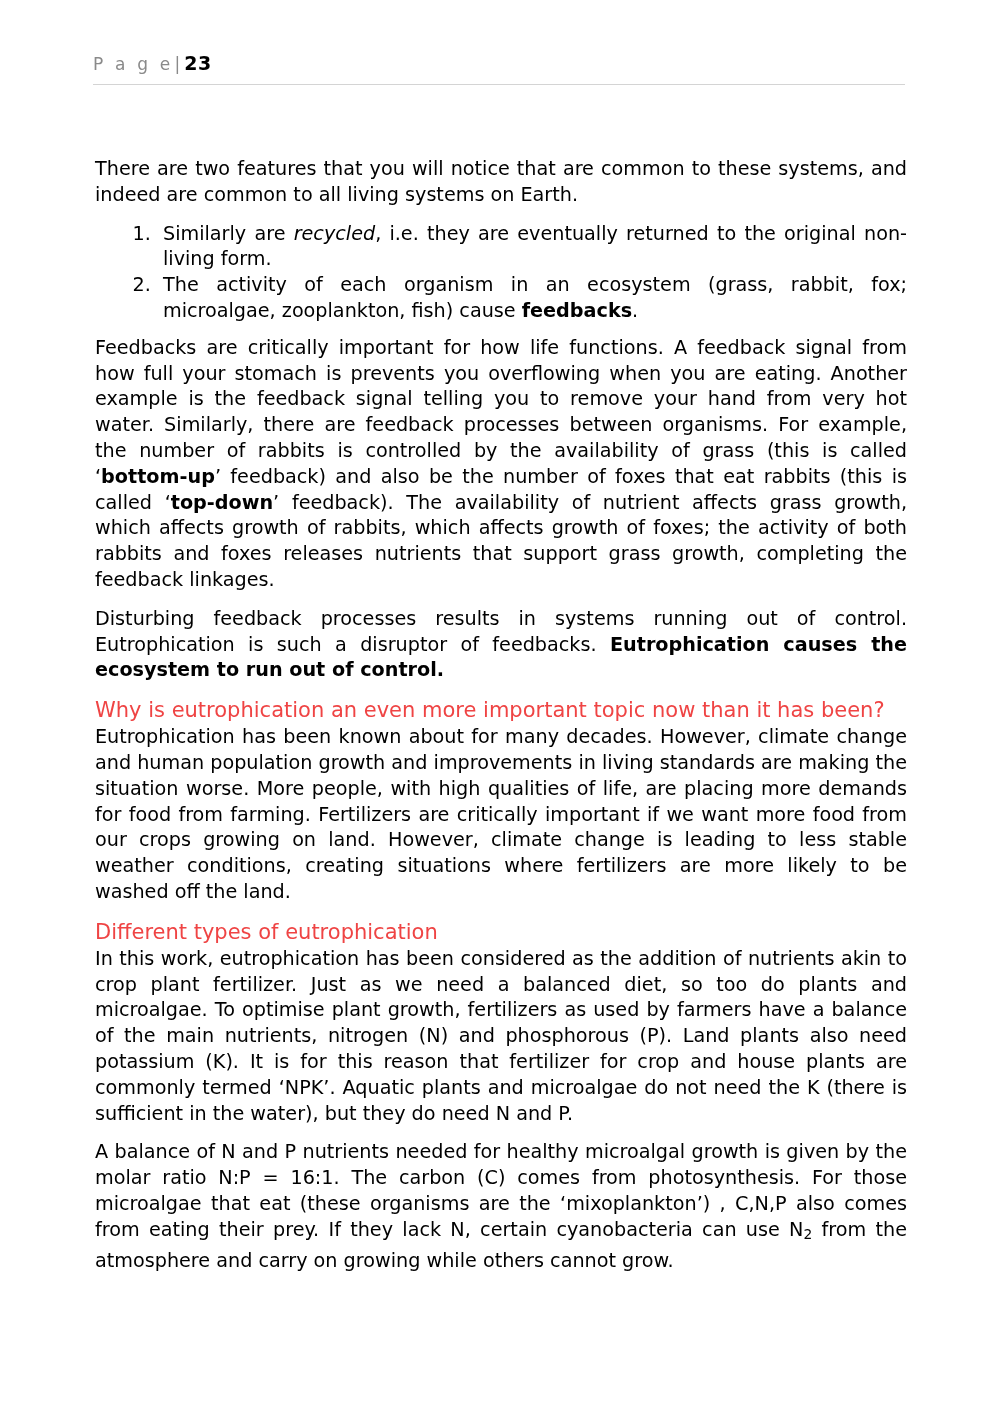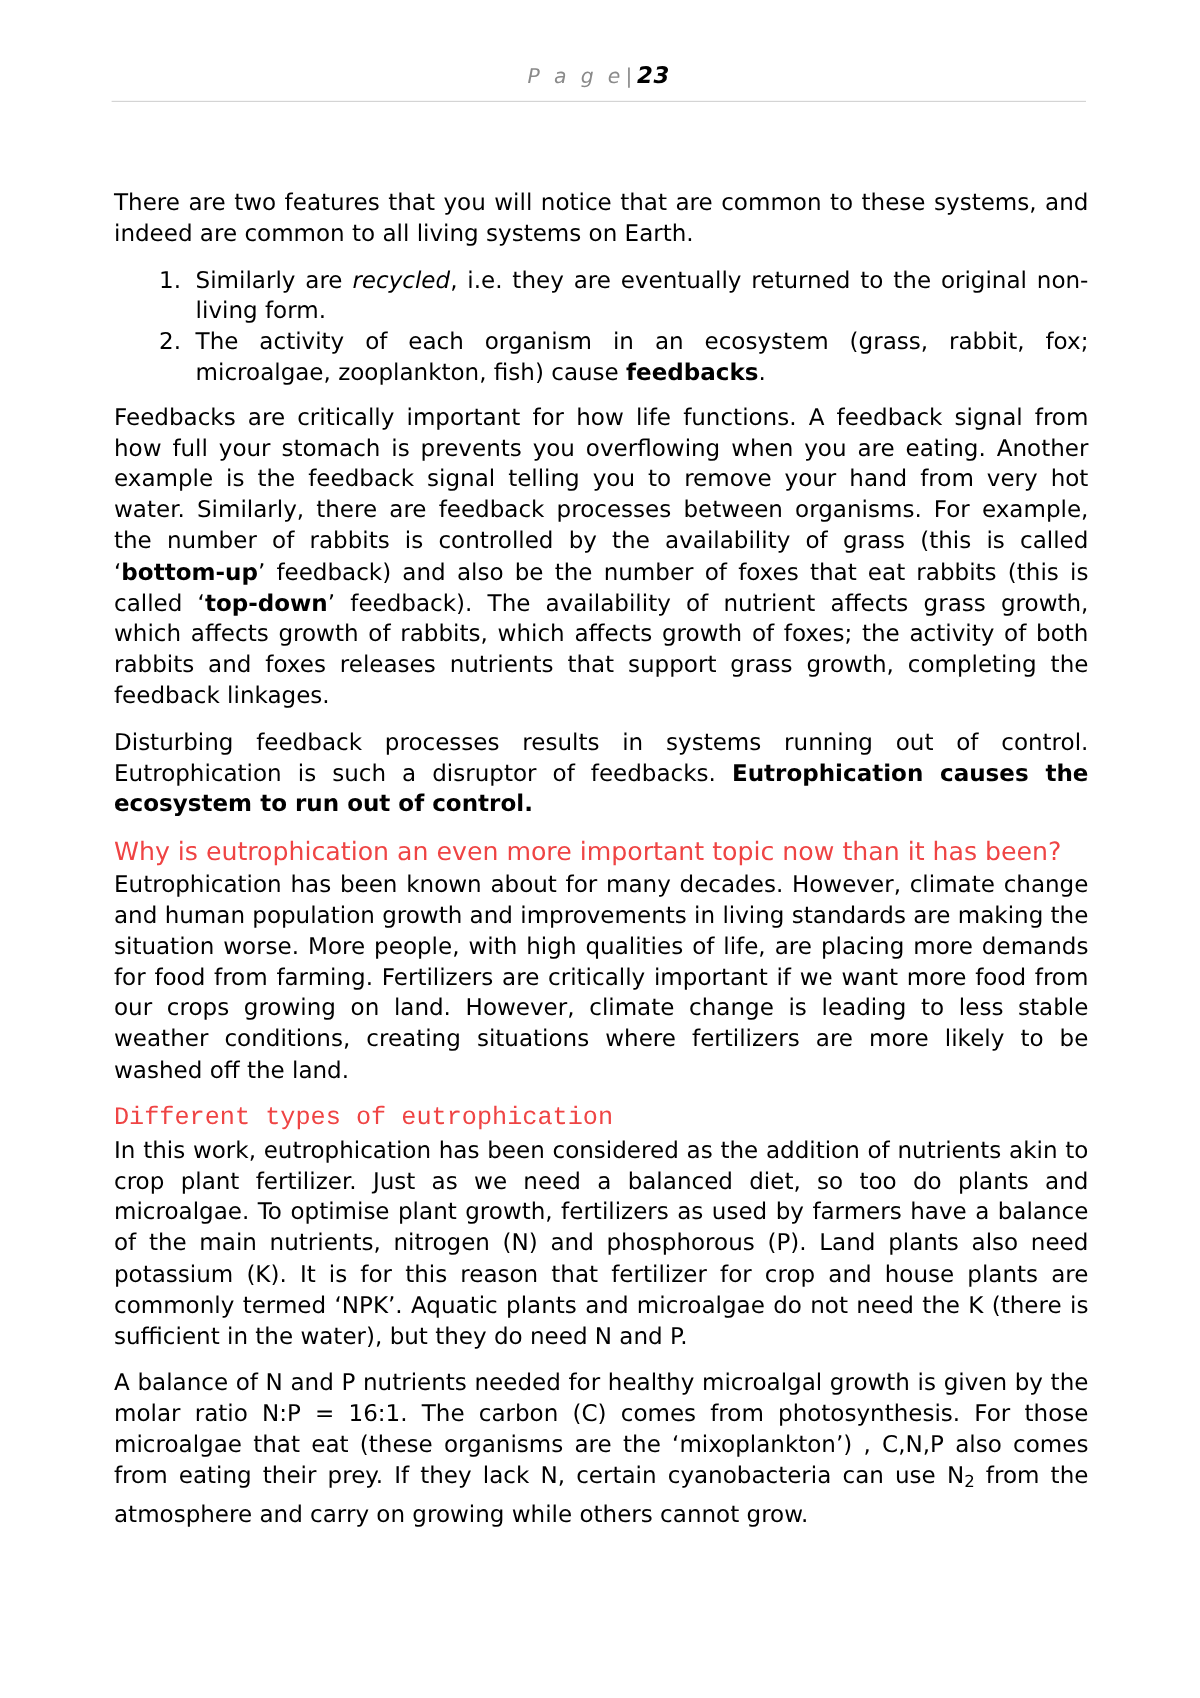--- a/index.html
+++ b/index.html
@@ -23,24 +23,23 @@
   .page-header {
     position: absolute;
     top: 52px;
     left: 93px;
     width: 812px;
     height: 34px;
     box-sizing: border-box;
   }
   .header-row {
     display: flex;
-    justify-content: center;
+    justify-content: flex-start;
     align-items: baseline;
     height: 26px;
-    font-style: italic;
   }
   .header-page-word {
     color: #8a8a8a;
     font-size: 17px;
     letter-spacing: 3.2px;
     font-family: "DejaVu Sans", sans-serif;
   }
   .header-sep {
     color: #8a8a8a;
     font-size: 17px;
@@ -91,21 +90,20 @@
     color: #ef4444;
     font-size: 21px;
     line-height: 27px;
     font-weight: normal;
     margin: 14px 0 0 0;
     text-align: justify;
     text-justify: inter-word;
   }
   h2.blue-heading.no-justify {
     text-align: left;
-    font-family: Liberation Mono, monospace;
   }
   .bold { font-weight: bold; }
   .italic { font-style: italic; }
   sub { font-size: 0.72em; vertical-align: -0.25em; }
 </style>
 </head>
 <body>
 
 <div class="page">
 

